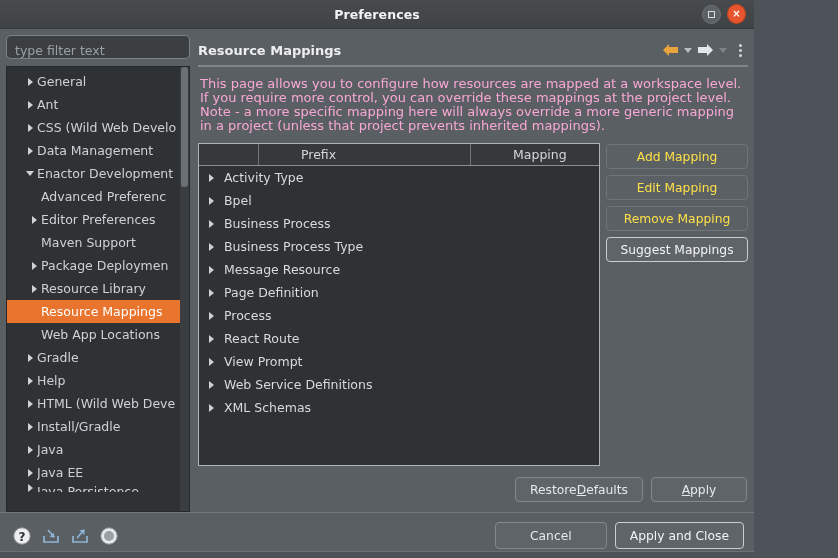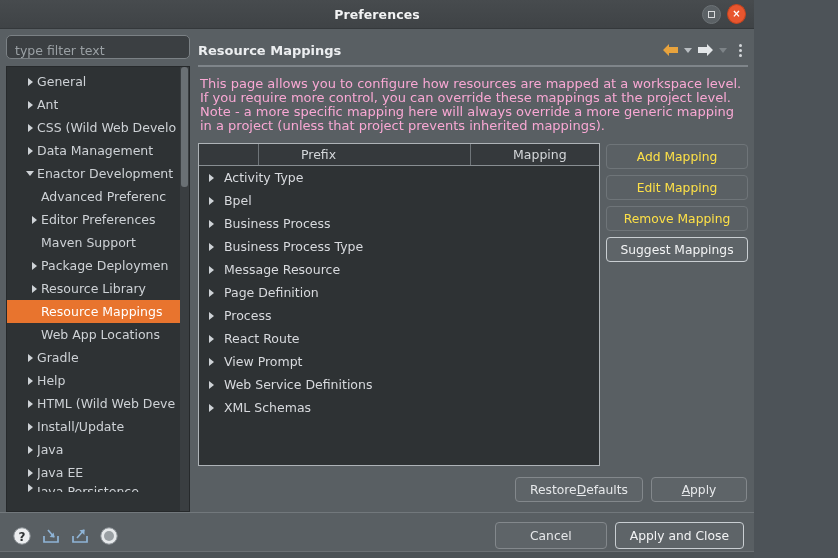--- a/index.html
+++ b/index.html
@@ -519,21 +519,21 @@
             <div class="tree-item indent-1">
               <span class="tree-arrow">
                 <span class="tri-right"></span>
               </span>
               <span class="tree-label">HTML (Wild Web Deve</span>
             </div>
             <div class="tree-item indent-1">
               <span class="tree-arrow">
                 <span class="tri-right"></span>
               </span>
-              <span class="tree-label">Install/Update</span>
+              <span class="tree-label">Install/Gradle</span>
             </div>
             <div class="tree-item indent-1">
               <span class="tree-arrow">
                 <span class="tri-right"></span>
               </span>
               <span class="tree-label">Java</span>
             </div>
             <div class="tree-item indent-1">
               <span class="tree-arrow">
                 <span class="tri-right"></span>

